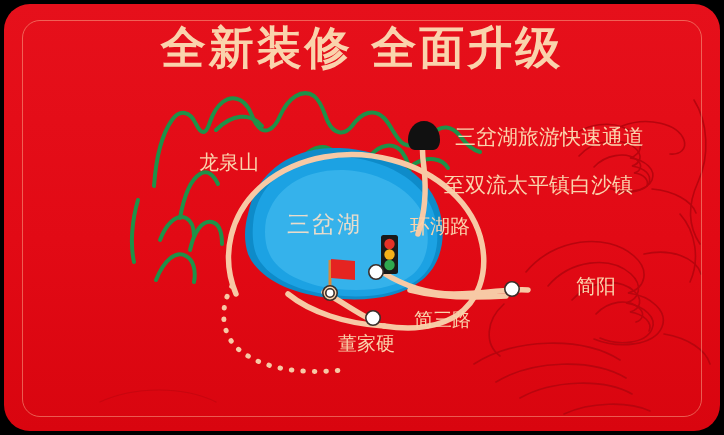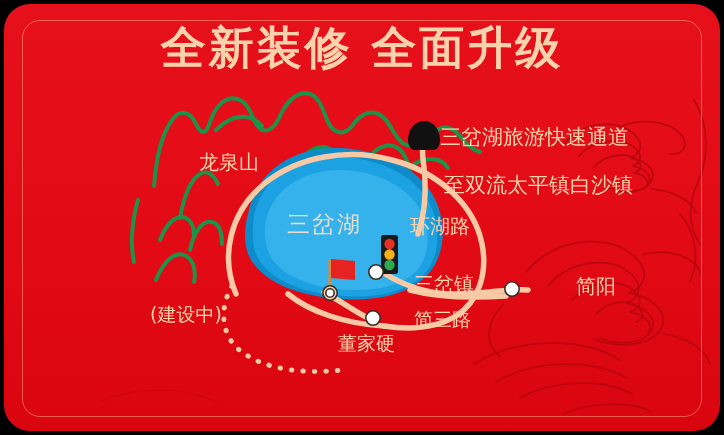--- a/index.html
+++ b/index.html
@@ -210,30 +210,28 @@
         <circle cx="372" cy="268" r="7.2"></circle>
         <circle cx="369" cy="314" r="7.2"></circle>
         <circle cx="508" cy="285" r="7.2"></circle>
       </g>
     </svg>
 
     <div class="map-label" style="left:195px; top:146px;">龙泉山</div>
 
     <div class="map-label lake-label" style="left:283px; top:208px;">三岔湖</div>
 
-    <div class="map-label corridor-label" style="left:436px; top:120px;">三岔湖旅游快速通道</div>
+    <div class="map-label corridor-label" style="left:451px; top:120px;">三岔湖旅游快速通道</div>
     <div class="map-label corridor-label" style="left:440px; top:146px;margin-top:22px;">至双流太平镇白沙镇</div>
 
     <div class="map-label" style="left:406px; top:210px;">环湖路</div>
 
-    <div class="map-label" style="left:410px; top:268px;">三岔镇</div>
 
     <div class="map-label" style="left:524px; top:270px;margin-left:48px;">简阳</div>
 
     <div class="map-label small-label" style="left:410px; top:303px;">简三路</div>
 
     <div class="map-label small-label" style="left:334px; top:327px;">董家硬</div>
 
-    <div class="map-label small-label" style="left:146px; top:298px;">(建设中)</div>
 
 
   </div>
 </div>
 
 </body></html>

